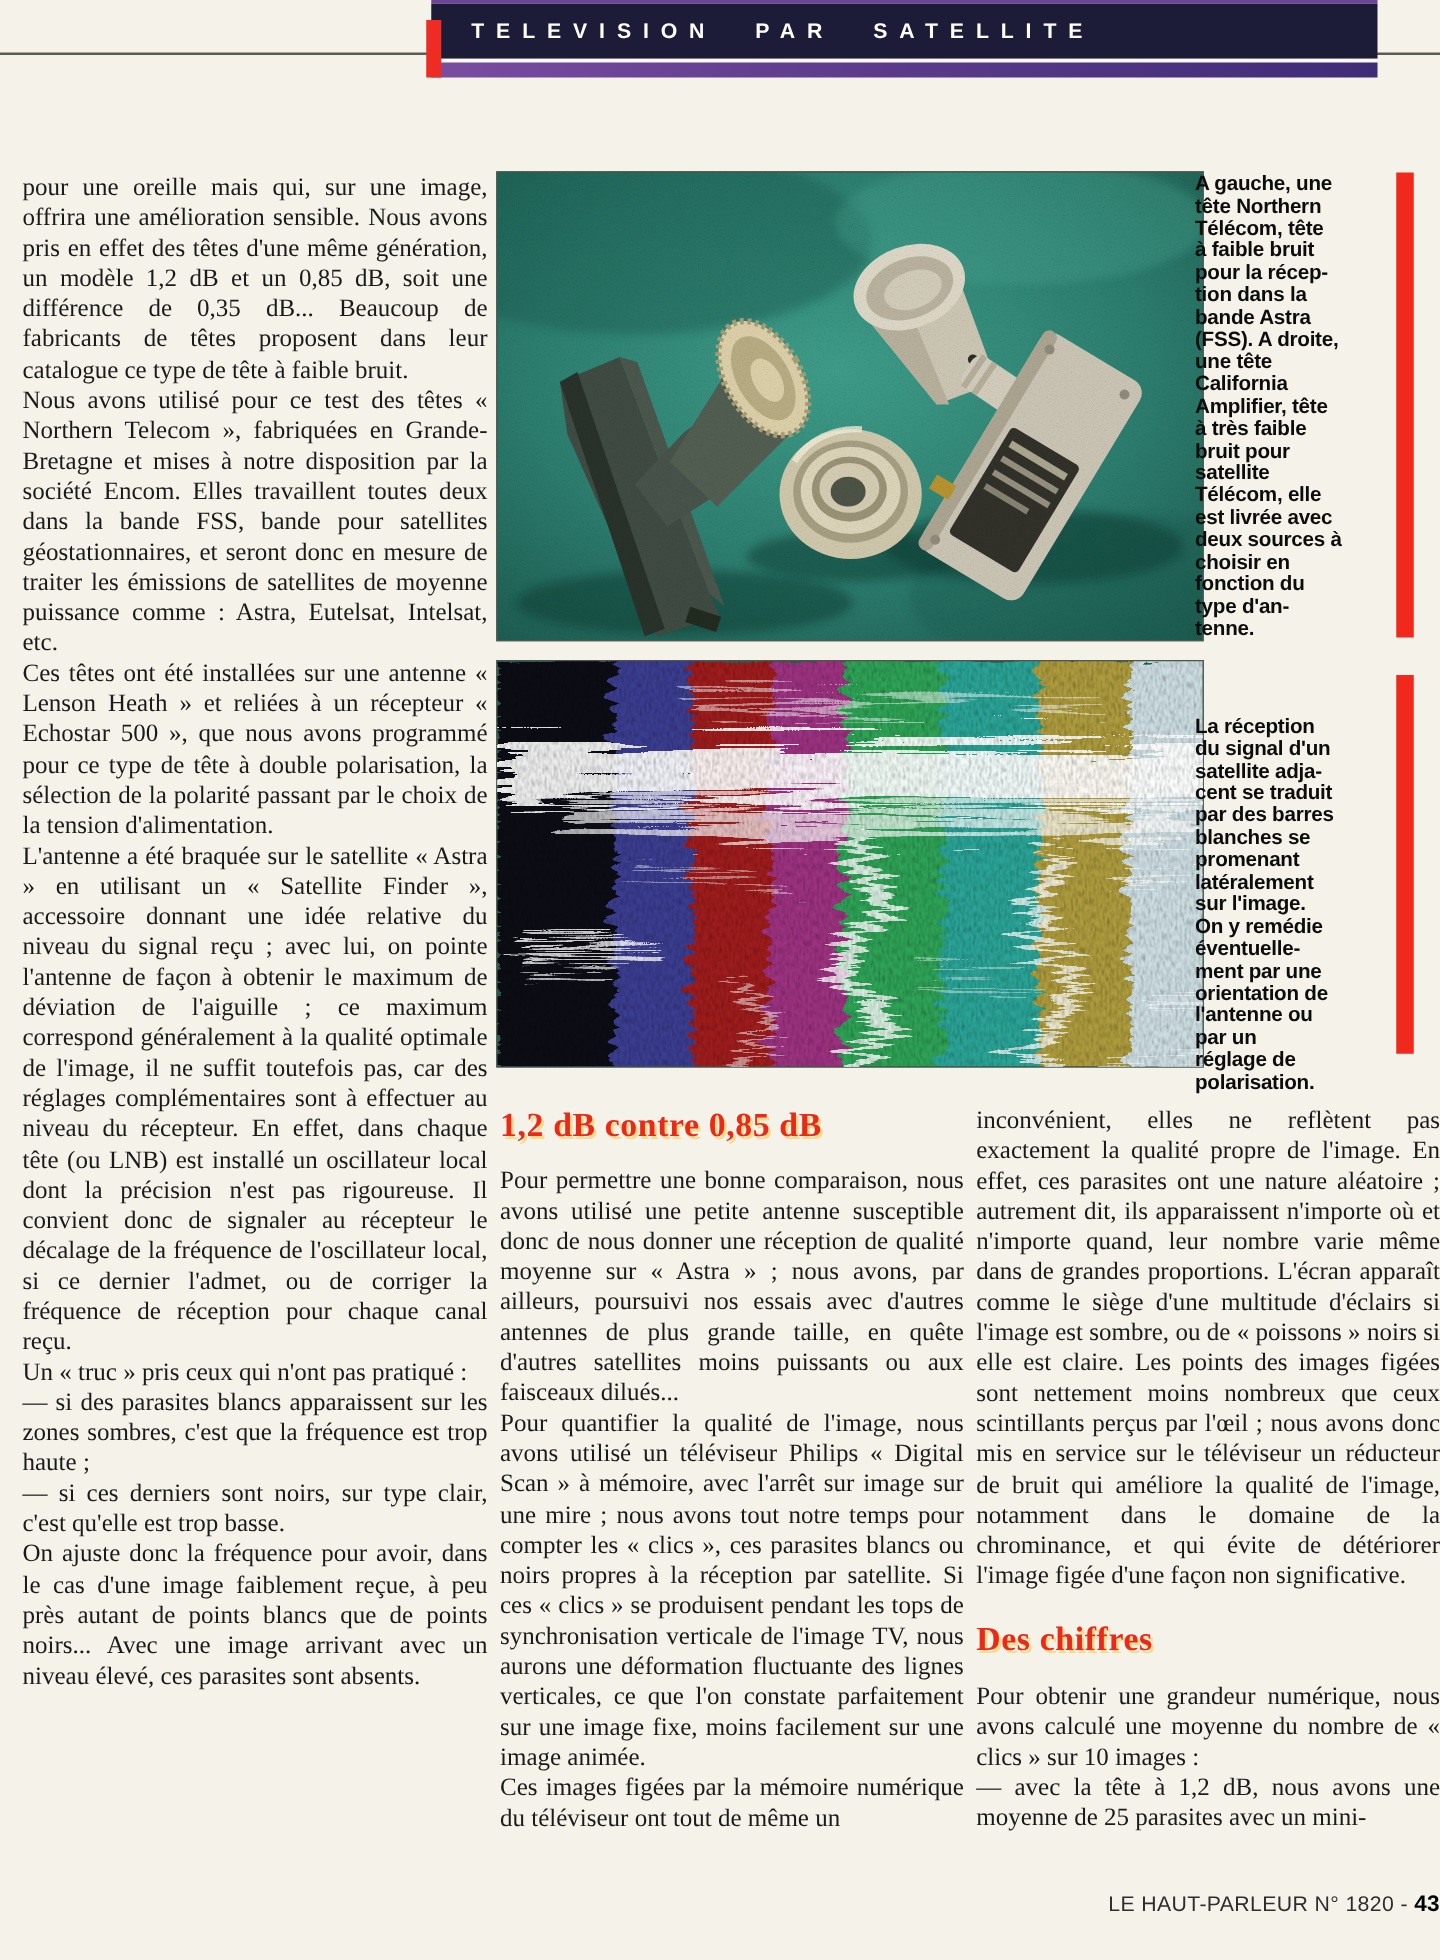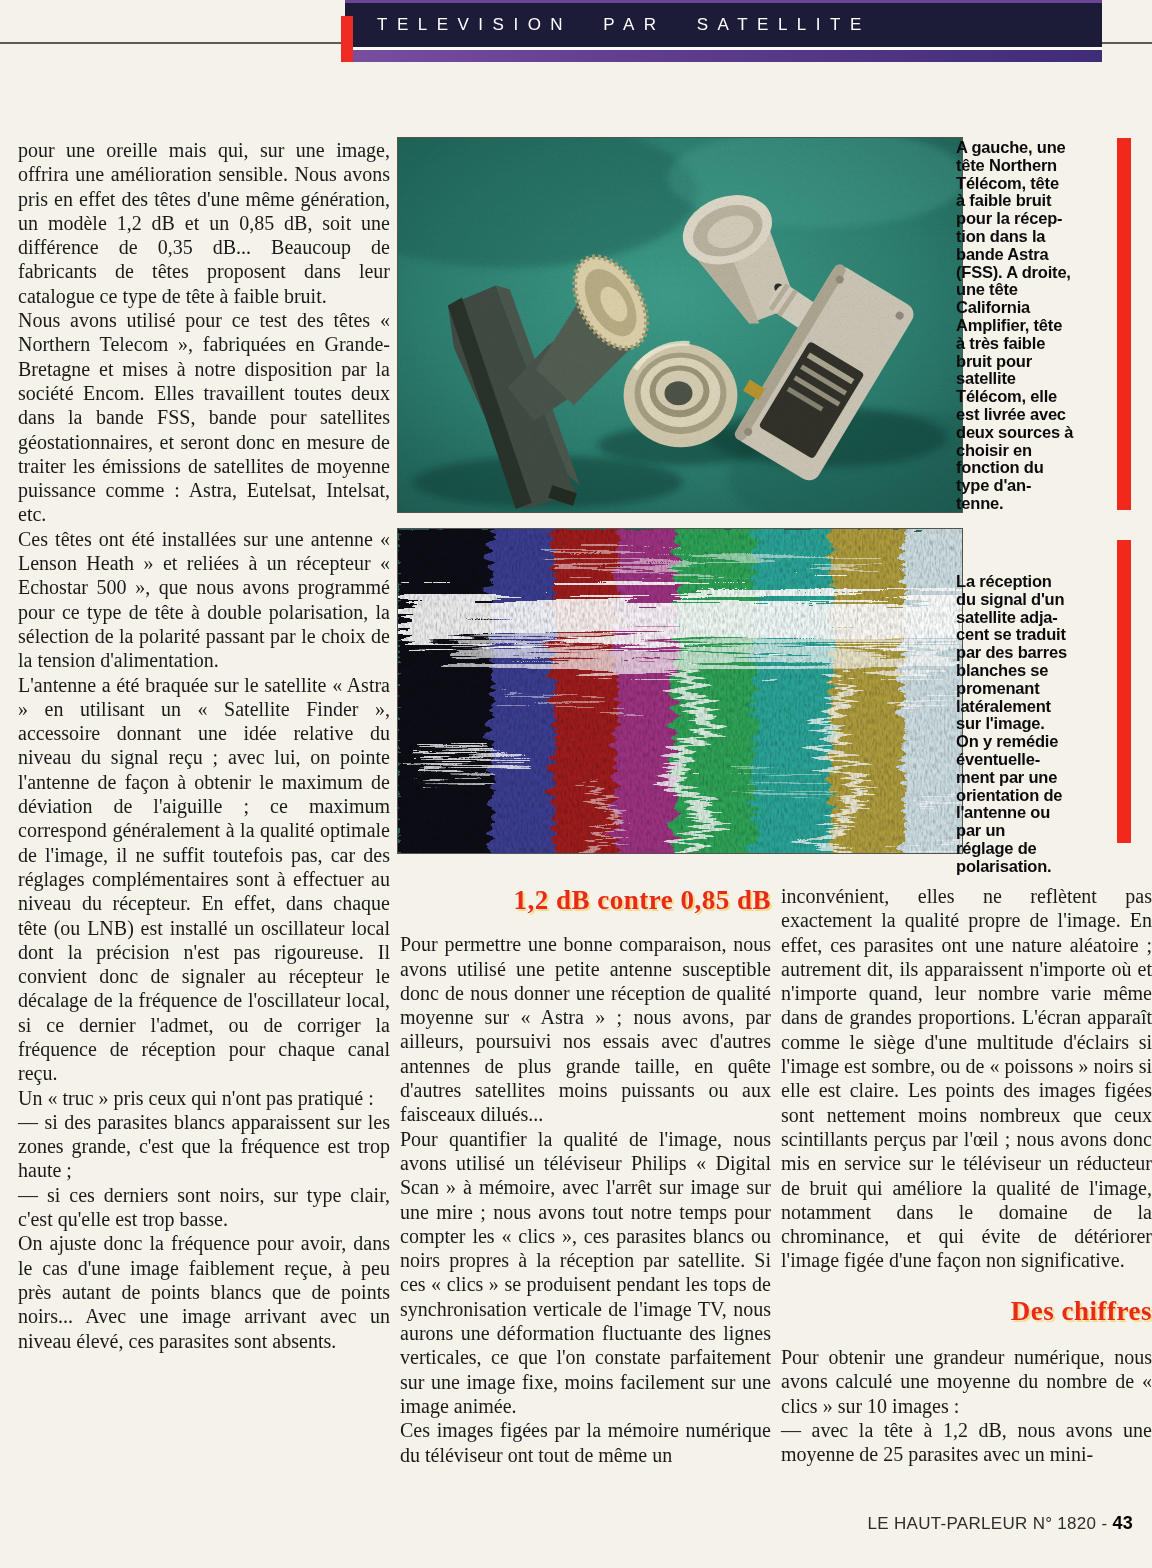--- a/index.html
+++ b/index.html
@@ -12,31 +12,31 @@
   .hairline{position:absolute; top:42px; left:0; width:1152px; height:2px; background:#5b5b55;}
   .banner-top-edge{position:absolute; top:0; left:345px; width:757px; height:3px; background:#6b4697;}
   .banner-navy{position:absolute; top:3px; left:345px; width:757px; height:44px; background:#1c1c39;}
   .banner-gap{position:absolute; top:47px; left:345px; width:757px; height:3px; background:#fbfaf4;}
   .banner-purple{position:absolute; top:50px; left:345px; width:757px; height:12px;
     background:linear-gradient(90deg,#7a4d9f 0%, #5d3b8d 45%, #3f2c77 100%);}
   .banner-redbar{position:absolute; top:16px; left:341px; width:12px; height:46px; background:#ee2c23;}
   .banner-title{
     position:absolute; top:3px; left:345px; width:757px; height:44px;
     display:flex; align-items:center; padding-left:32px; box-sizing:border-box;
-    font-family:"Liberation Sans", sans-serif; font-weight:normal; font-size:17px;
+    font-family:"Liberation Sans", sans-serif; font-weight:bold; font-size:17px;
     letter-spacing:9.5px; word-spacing:17px; color:#ffffff; white-space:nowrap;
   }
   
   .col{position:absolute; text-align:justify; font-size:20px; line-height:24.3px; color:#1a1a1a;}
   .col p{margin:0; padding:0;}
   #col-left{left:18px;  top:138px; width:372px;}
   #col-mid{left:400px;  top:886px; width:371px;}
   #col-right{left:781px; top:884px; width:371px;}
   .red-heading{
-    font-family:"Liberation Serif", serif; font-weight:bold; text-align:right;
+    font-family:"Liberation Serif", serif; font-weight:bold; text-align:left;
     color:#e92a18; font-size:27px; letter-spacing:.5px; margin:0;
     text-shadow:2px 2px 0 rgba(249,198,60,.55);
   }
   #mid-heading{margin:2px 0 20px 0;}
   #right-heading{margin:26px 0 22px 0;}
   
   .photo{position:absolute; border:1px solid #54544c; box-sizing:border-box; background:#246457;}
   #photo1{left:397px; top:137px; width:566px; height:376px;}
   #photo2{left:397px; top:528px; width:566px; height:326px;}
   .photo svg{display:block; width:100%; height:100%;}
@@ -47,21 +47,21 @@
     font-size:16.5px; line-height:17.8px; letter-spacing:-0.2px;
     color:#0c0c0c; white-space:pre-line;
   }
   #caption1{top:139px;}
   #caption2{top:541px;margin-top:32px;}
   .capbar{position:absolute; left:1117px; width:14px; background:#f1281c;}
   #capbar1{top:138px; height:372px;}
   #capbar2{top:540px; height:303px;}
   
   .footer{
-    position:absolute; left:762px; top:1513px; width:371px; text-align:right;
+    position:absolute; left:781px; top:1513px; width:371px; text-align:right;
     font-family:"Liberation Sans", sans-serif; font-size:17px; color:#2d2d2d; letter-spacing:.3px;
   }
   .footer .pg{font-weight:bold; color:#000; font-size:18px;}
 </style>
 </head>
 <body>
 
 <div class="page">
 
   <div class="hairline"></div>
@@ -246,21 +246,21 @@
 réglage de
 polarisation.</div>
   <div class="capbar" id="capbar2"></div>
 
   <div class="col" id="col-left">
     <p>pour une oreille mais qui, sur une image, offrira une amélioration sensible. Nous avons pris en effet des têtes d'une même génération, un modèle 1,2 dB et un 0,85 dB, soit une différence de 0,35 dB... Beaucoup de fabricants de têtes proposent dans leur catalogue ce type de tête à faible bruit.</p>
     <p>Nous avons utilisé pour ce test des têtes « Northern Telecom », fabriquées en Grande-Bretagne et mises à notre disposition par la société Encom. Elles travaillent toutes deux dans la bande FSS, bande pour satellites géostationnaires, et seront donc en mesure de traiter les émissions de satellites de moyenne puissance comme : Astra, Eutelsat, Intelsat, etc.</p>
     <p>Ces têtes ont été installées sur une antenne « Lenson Heath » et reliées à un récepteur « Echostar 500 », que nous avons programmé pour ce type de tête à double polarisation, la sélection de la polarité passant par le choix de la tension d'alimentation.</p>
     <p>L'antenne a été braquée sur le satellite « Astra » en utilisant un « Satellite Finder », accessoire donnant une idée relative du niveau du signal reçu ; avec lui, on pointe l'antenne de façon à obtenir le maximum de déviation de l'aiguille ; ce maximum correspond généralement à la qualité optimale de l'image, il ne suffit toutefois pas, car des réglages complémentaires sont à effectuer au niveau du récepteur. En effet, dans chaque tête (ou LNB) est installé un oscillateur local dont la précision n'est pas rigoureuse. Il convient donc de signaler au récepteur le décalage de la fréquence de l'oscillateur local, si ce dernier l'admet, ou de corriger la fréquence de réception pour chaque canal reçu.</p>
     <p>Un « truc » pris ceux qui n'ont pas pratiqué :</p>
-    <p>— si des parasites blancs apparaissent sur les zones grande, c'est que la fréquence est trop haute ;</p>
+    <p>— si des parasites blancs apparaissent sur les zones sombres, c'est que la fréquence est trop haute ;</p>
     <p>— si ces derniers sont noirs, sur type clair, c'est qu'elle est trop basse.</p>
     <p>On ajuste donc la fréquence pour avoir, dans le cas d'une image faiblement reçue, à peu près autant de points blancs que de points noirs... Avec une image arrivant avec un niveau élevé, ces parasites sont absents.</p>
   </div>
 
   <div class="col" id="col-mid">
     <h2 class="red-heading" id="mid-heading">1,2 dB contre 0,85 dB</h2>
     <p>Pour permettre une bonne comparaison, nous avons utilisé une petite antenne susceptible donc de nous donner une réception de qualité moyenne sur « Astra » ; nous avons, par ailleurs, poursuivi nos essais avec d'autres antennes de plus grande taille, en quête d'autres satellites moins puissants ou aux faisceaux dilués...</p>
     <p>Pour quantifier la qualité de l'image, nous avons utilisé un téléviseur Philips « Digital Scan » à mémoire, avec l'arrêt sur image sur une mire ; nous avons tout notre temps pour compter les « clics », ces parasites blancs ou noirs propres à la réception par satellite. Si ces « clics » se produisent pendant les tops de synchronisation verticale de l'image TV, nous aurons une déformation fluctuante des lignes verticales, ce que l'on constate parfaitement sur une image fixe, moins facilement sur une image animée.</p>
     <p>Ces images figées par la mémoire numérique du téléviseur ont tout de même un</p>
   </div>

